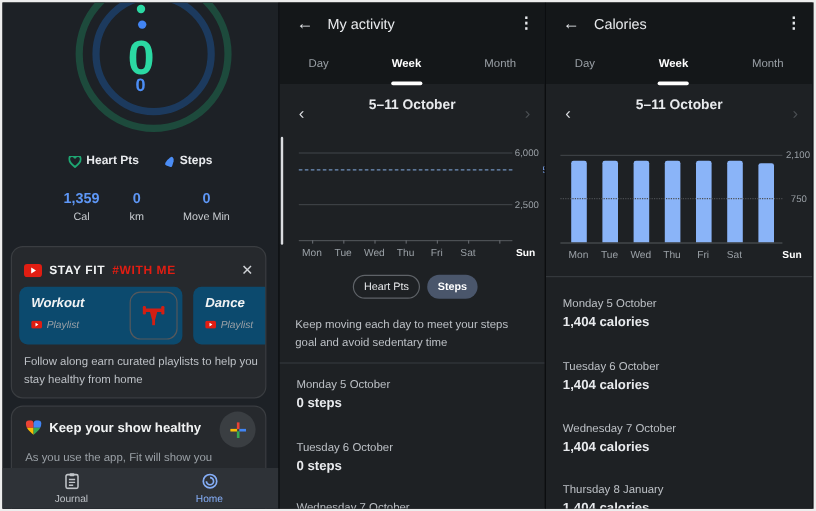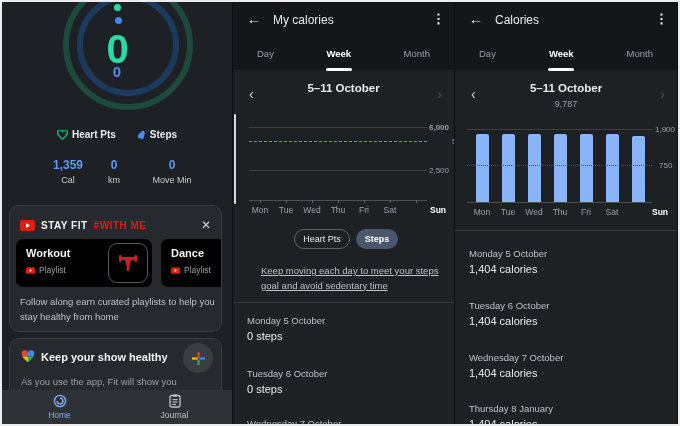--- a/index.html
+++ b/index.html
@@ -36,21 +36,21 @@
   .stat.s2 { left:88px;  width:48px; }
   .stat.s3 { left:138px; width:64px; }
 
   .yt-card { position:absolute; left:7px; top:203px; width:213px; height:127px;
     background:#26292d; border:1px solid #3a3d41; border-radius:10px; overflow:hidden; }
   .yt-head { position:absolute; left:10px; top:12px; right:10px; display:flex; align-items:center; gap:6px; }
   .yt-brand-w { color:#f1f3f4; font-size:10px; font-weight:700; letter-spacing:0.5px; }
   .yt-brand-r { color:#e11d12; font-size:10px; font-weight:700; letter-spacing:0.5px; }
   .yt-close { margin-left:auto; color:#cfd2d6; font-size:12px; cursor:default; }
   .yt-tiles { position:absolute; left:6px; top:33px; right:0; height:48px; }
-  .yt-tile { position:absolute; top:0; height:48px; background:#000000; border-radius:7px; }
+  .yt-tile { position:absolute; top:0; height:48px; background:#0c4a6e; border-radius:7px;font-style:italic; }
   .yt-tile.t1 { left:0; width:136px; }
   .yt-tile.t2 { left:145px; width:66px; }
   .yt-tile .tt { position:absolute; left:10px; top:8px; color:#f1f3f4; font-size:11px; font-weight:700; }
   .yt-tile .ts { position:absolute; left:10px; top:26px; display:flex; align-items:center; gap:4px;
     color:#9aa0a6; font-size:8.5px; }
   .yt-thumb { position:absolute; right:4px; top:4px; width:40px; height:40px; border:1px solid #55585c;
     border-radius:9px; display:flex; align-items:center; justify-content:center; }
   .yt-desc { position:absolute; left:10px; top:89px; width:196px; color:#bdc1c6; font-size:9.5px; line-height:1.55; }
 
   .heart-card { position:absolute; left:7px; top:336px; width:213px; height:90px;
@@ -93,24 +93,24 @@
   .day-lbl { position:absolute; font-size:8.5px; color:#9aa0a6; transform:translateX(-50%); }
   .day-lbl.hot { color:#ffffff; font-weight:700;padding-left:44px; }
   .tickmark { position:absolute; width:1px; height:3px; background:#5f6368; }
   .bar { position:absolute; width:13px; background:#8ab4f8; border-radius:2px 2px 0 0; }
   .scrollbar { position:absolute; left:0.5px; top:112px; width:2.5px; height:90px;
     background:#dadce0; border-radius:2px; }
   .pill { position:absolute; top:227px; height:20px; border-radius:11px; display:flex;
     align-items:center; justify-content:center; font-size:9px; }
   .pill.outline { left:61px; width:56px; border:1px solid #5f6368; color:#e8eaed; }
   .pill.filled  { left:123px; width:42px; background:#4a566b; color:#ffffff; font-weight:700; }
-  .hint { position:absolute; left:28px; top:262px; width:192px; color:#bdc1c6; font-size:9.5px; line-height:1.55;text-decoration:underline; }
+  .hint { position:absolute; left:13px; top:262px; width:192px; color:#bdc1c6; font-size:9.5px; line-height:1.55; }
   .hr { position:absolute; left:0; right:0; height:0; border-top:1px solid #34383c; }
   .ds-date { position:absolute; left:14px; color:#bdc1c6; font-size:9.5px; }
-  .ds-val  { position:absolute; left:14px; color:#e8eaed; font-size:11px; font-weight:400; }
+  .ds-val  { position:absolute; left:14px; color:#e8eaed; font-size:11px; font-weight:700; }
   svg { display:block; }
 </style>
 </head>
 <body>
 
 <div class="frame">
 
   <section class="panel left">
     <div>
       <div class="ring outer"></div>
@@ -233,69 +233,69 @@
             <rect x="6.4" y="8.4" width="2.2" height="5.6" fill="#34a853"></rect>
             <rect x="1" y="6.4" width="5.6" height="2.2" fill="#fbbc04"></rect>
             <rect x="8.4" y="6.4" width="5.6" height="2.2" fill="#4285f4"></rect>
           </svg>
         </span>
       </div>
       <div class="hc-body">As you use the app, Fit will show you how to earn enough Heart Points to meet the World Health</div>
     </div>
 
     <nav class="bottom">
-      <div class="nav-item active">
-        <span>
-          <svg width="14" height="14" viewBox="0 0 16 16">
-              <circle cx="8" cy="8" r="6.4" fill="none" stroke="#85aef8" stroke-width="1.6"></circle>
-              <path d="M8 4.6 A3.4 3.4 0 1 1 4.6 8" fill="none" stroke="#85aef8" stroke-width="1.6"></path>
-            </svg>
-        </span>
-        <span class="lbl">Home</span>
-      </div>
       <div class="nav-item">
         <span>
           <svg width="12" height="14" viewBox="0 0 12 14">
               <rect x="1" y="1.5" width="10" height="11.5" rx="1.4" fill="none" stroke="#c0c4c8" stroke-width="1.3"></rect>
               <rect x="4" y="0.4" width="4" height="2.4" rx="0.8" fill="#c0c4c8"></rect>
               <line x1="3.4" y1="5.6" x2="8.6" y2="5.6" stroke="#c0c4c8" stroke-width="1.1"></line>
               <line x1="3.4" y1="8" x2="8.6" y2="8" stroke="#c0c4c8" stroke-width="1.1"></line>
               <line x1="3.4" y1="10.4" x2="7" y2="10.4" stroke="#c0c4c8" stroke-width="1.1"></line>
             </svg>
         </span>
         <span class="lbl">Journal</span>
       </div>
+      <div class="nav-item active">
+        <span>
+          <svg width="14" height="14" viewBox="0 0 16 16">
+              <circle cx="8" cy="8" r="6.4" fill="none" stroke="#85aef8" stroke-width="1.6"></circle>
+              <path d="M8 4.6 A3.4 3.4 0 1 1 4.6 8" fill="none" stroke="#85aef8" stroke-width="1.6"></path>
+            </svg>
+        </span>
+        <span class="lbl">Home</span>
+      </div>
     </nav>
   </section>
 
   <section class="panel mid">
     <div class="hdr-band"></div>
     <div class="appbar">
       <span class="back">←</span>
-      <span class="scr-title">My calories</span>
+      <span class="scr-title">My activity</span>
       <span class="kebab">⋮</span>
     </div>
     <div class="tabs">
       <span class="tab">Day</span>
       <span class="tab active">Week</span>
       <span class="tab">Month</span>
     </div>
 
     <span class="chev-l">‹</span>
     <span class="chev-r">›</span>
     <div class="period">5–11 October</div>
 
     <div class="scrollbar"></div>
 
     <div>
       <div class="gridline" style="left:16px; width:178px; top:125px;"></div>
       <div class="gridline goal" style="left:16px; width:178px; top:139px;"></div>
       <div class="gridline" style="left:16px; width:178px; top:168px;"></div>
       <div class="axis" style="left:16px; width:178px; top:198px;"></div>
-      <span class="ytick" style="left:196px; top:121px;font-weight:bold;">6,000</span>
+      <span class="ytick" style="left:196px; top:121px;">6,000</span>
       <span class="ytick goal" style="left:196px; top:135px;">5,000</span>
       <span class="ytick" style="left:196px; top:164px;">2,500</span>
       <div id="steps-ticks">
           <div class="tickmark" style="left: 27px; top: 198px;"></div>
           <div class="tickmark" style="left: 53px; top: 198px;"></div>
           <div class="tickmark" style="left: 79px; top: 198px;"></div>
           <div class="tickmark" style="left: 105px; top: 198px;"></div>
           <div class="tickmark" style="left: 131px; top: 198px;"></div>
           <div class="tickmark" style="left: 157px; top: 198px;"></div>
           <div class="tickmark" style="left: 183px; top: 198px;"></div>
@@ -335,36 +335,35 @@
     </div>
     <div class="tabs">
       <span class="tab">Day</span>
       <span class="tab active">Week</span>
       <span class="tab">Month</span>
     </div>
 
     <span class="chev-l">‹</span>
     <span class="chev-r">›</span>
     <div class="period">5–11 October</div>
-    <div class="period-sub">9,787</div>
 
     <div>
       <div id="cal-bars">
           <div class="bar" style="left: 20.5px; top: 131.672px; height: 68.328px;"></div>
           <div class="bar" style="left: 46.5px; top: 131.672px; height: 68.328px;"></div>
           <div class="bar" style="left: 72.5px; top: 131.672px; height: 68.328px;"></div>
           <div class="bar" style="left: 98.5px; top: 131.672px; height: 68.328px;"></div>
           <div class="bar" style="left: 124.5px; top: 131.672px; height: 68.328px;"></div>
           <div class="bar" style="left: 150.5px; top: 131.672px; height: 68.328px;"></div>
           <div class="bar" style="left: 176.5px; top: 133.667px; height: 66.3327px;"></div>
         </div>
       <div class="gridline" style="left:12px; width:185px; top:127px;"></div>
       <div class="gridline dotted" style="left:12px; width:185px; top:163px;"></div>
       <div class="axis" style="left:12px; width:185px; top:200px;"></div>
-      <span class="ytick" style="left:200px; top:123px;">1,900</span>
+      <span class="ytick" style="left:200px; top:123px;">2,100</span>
       <span class="ytick" style="left:204px; top:159px;">750</span>
       <div id="cal-days">
           <span class="day-lbl" style="left: 27px; top: 205px;">Mon</span>
           <span class="day-lbl" style="left: 53px; top: 205px;">Tue</span>
           <span class="day-lbl" style="left: 79px; top: 205px;">Wed</span>
           <span class="day-lbl" style="left: 105px; top: 205px;">Thu</span>
           <span class="day-lbl" style="left: 131px; top: 205px;">Fri</span>
           <span class="day-lbl" style="left: 157px; top: 205px;">Sat</span>
           <span class="day-lbl hot" style="left: 183px; top: 205px;">Sun</span>
         </div>

